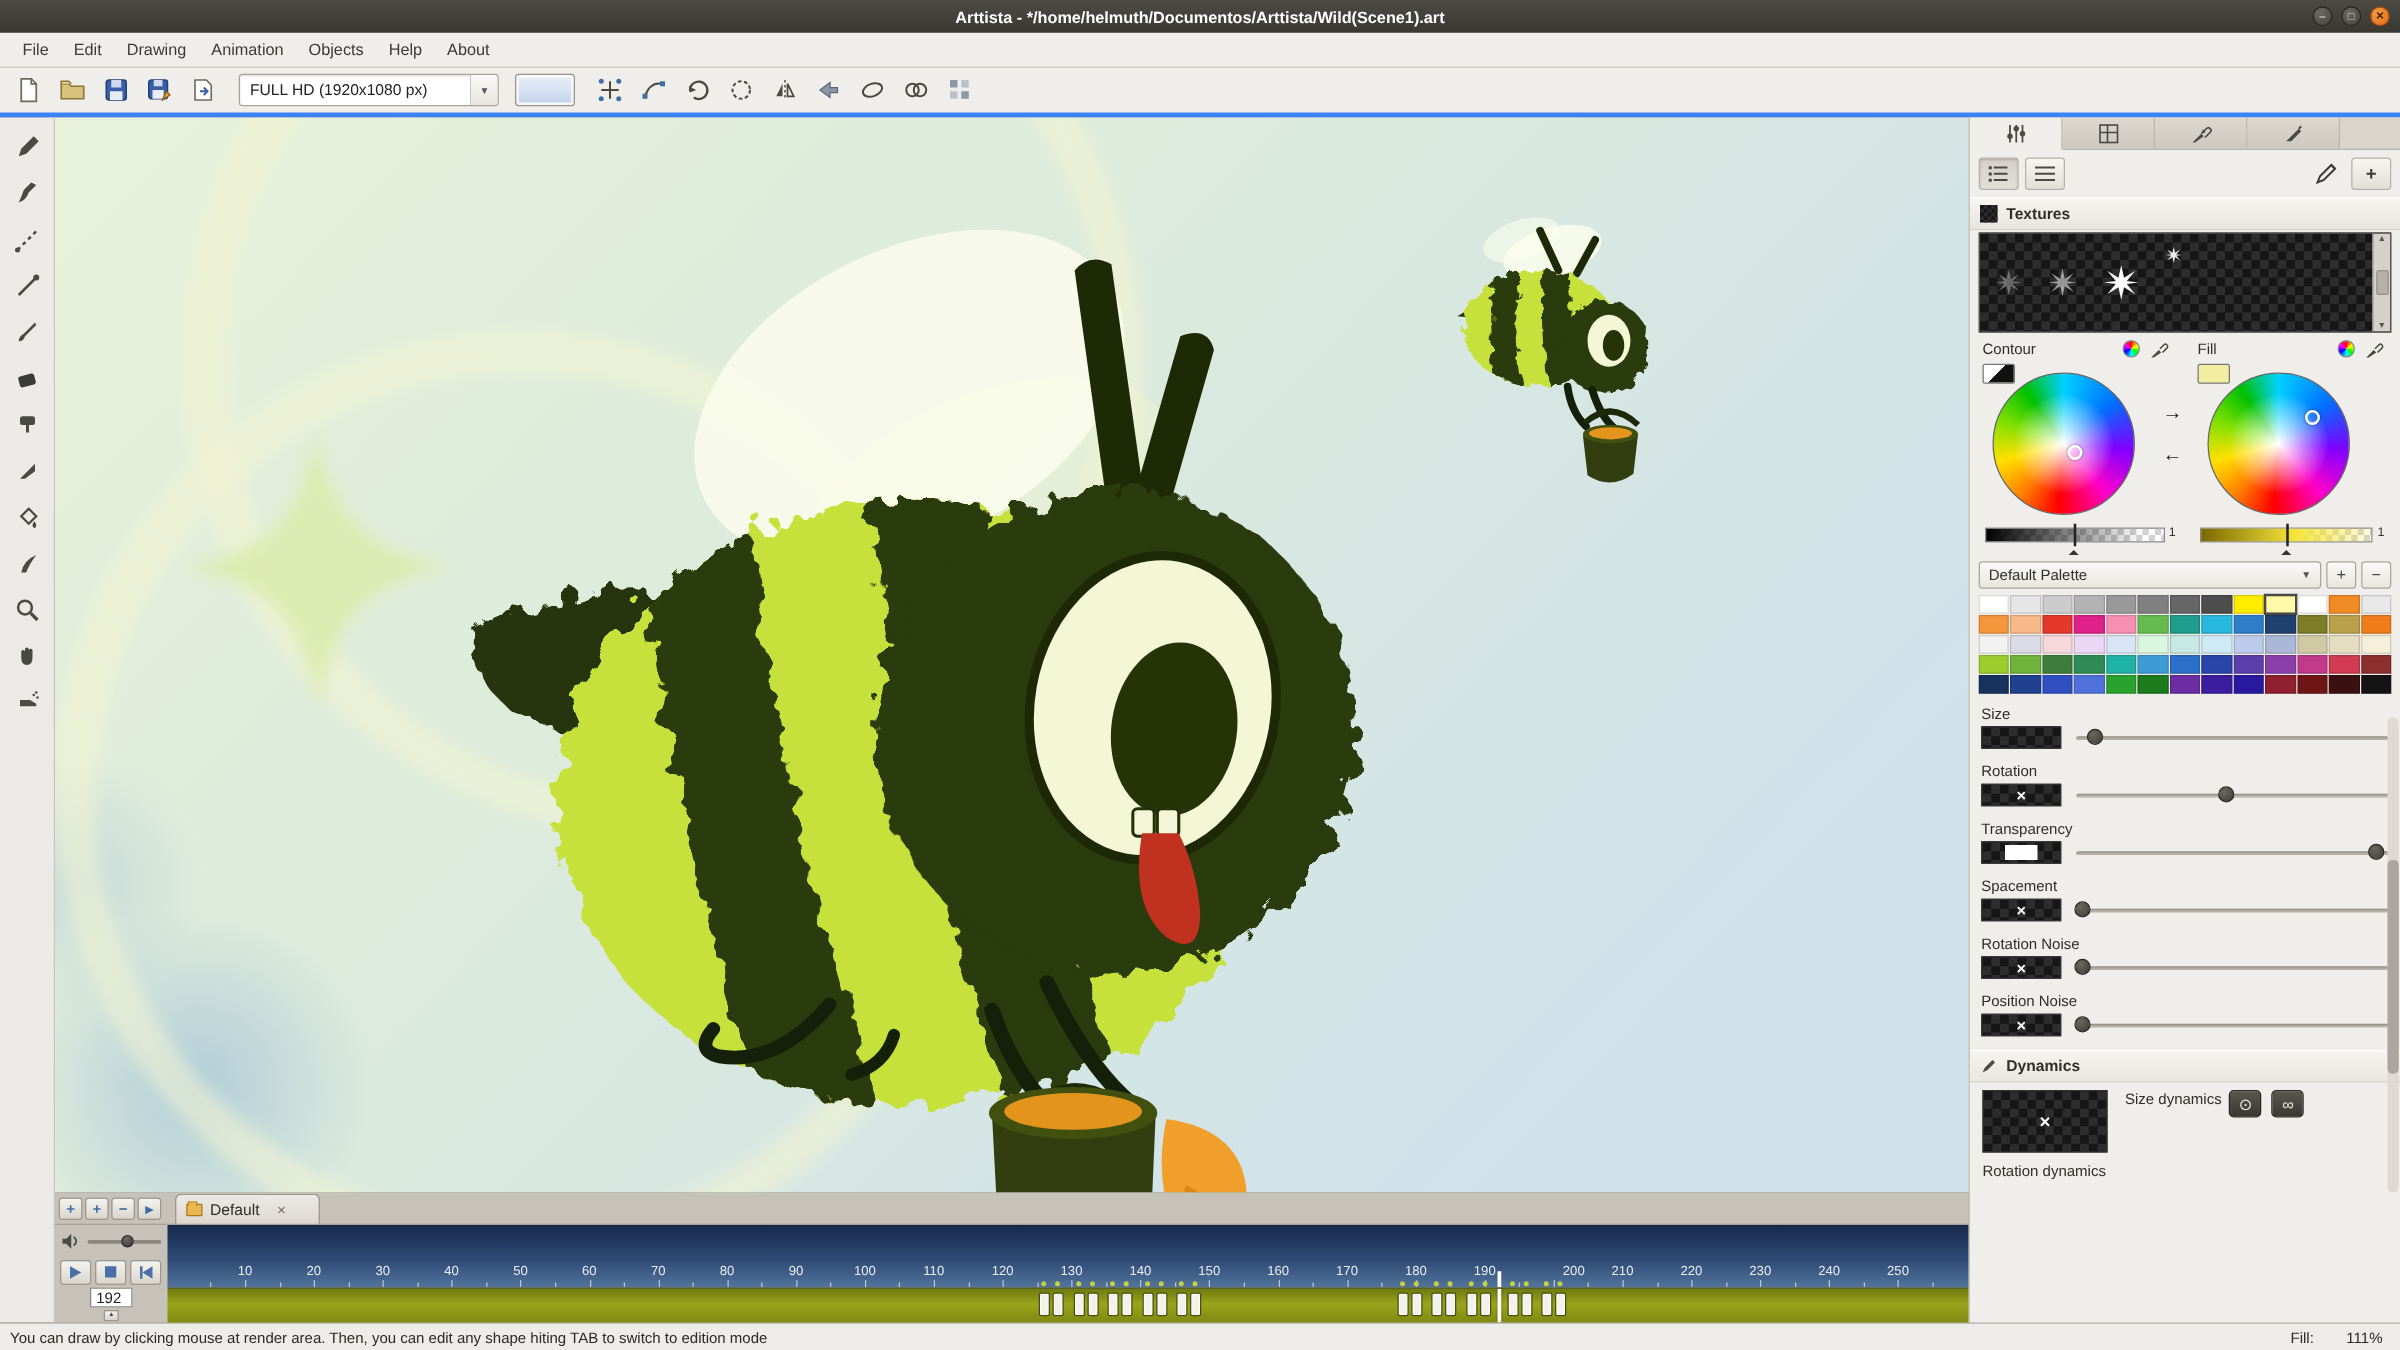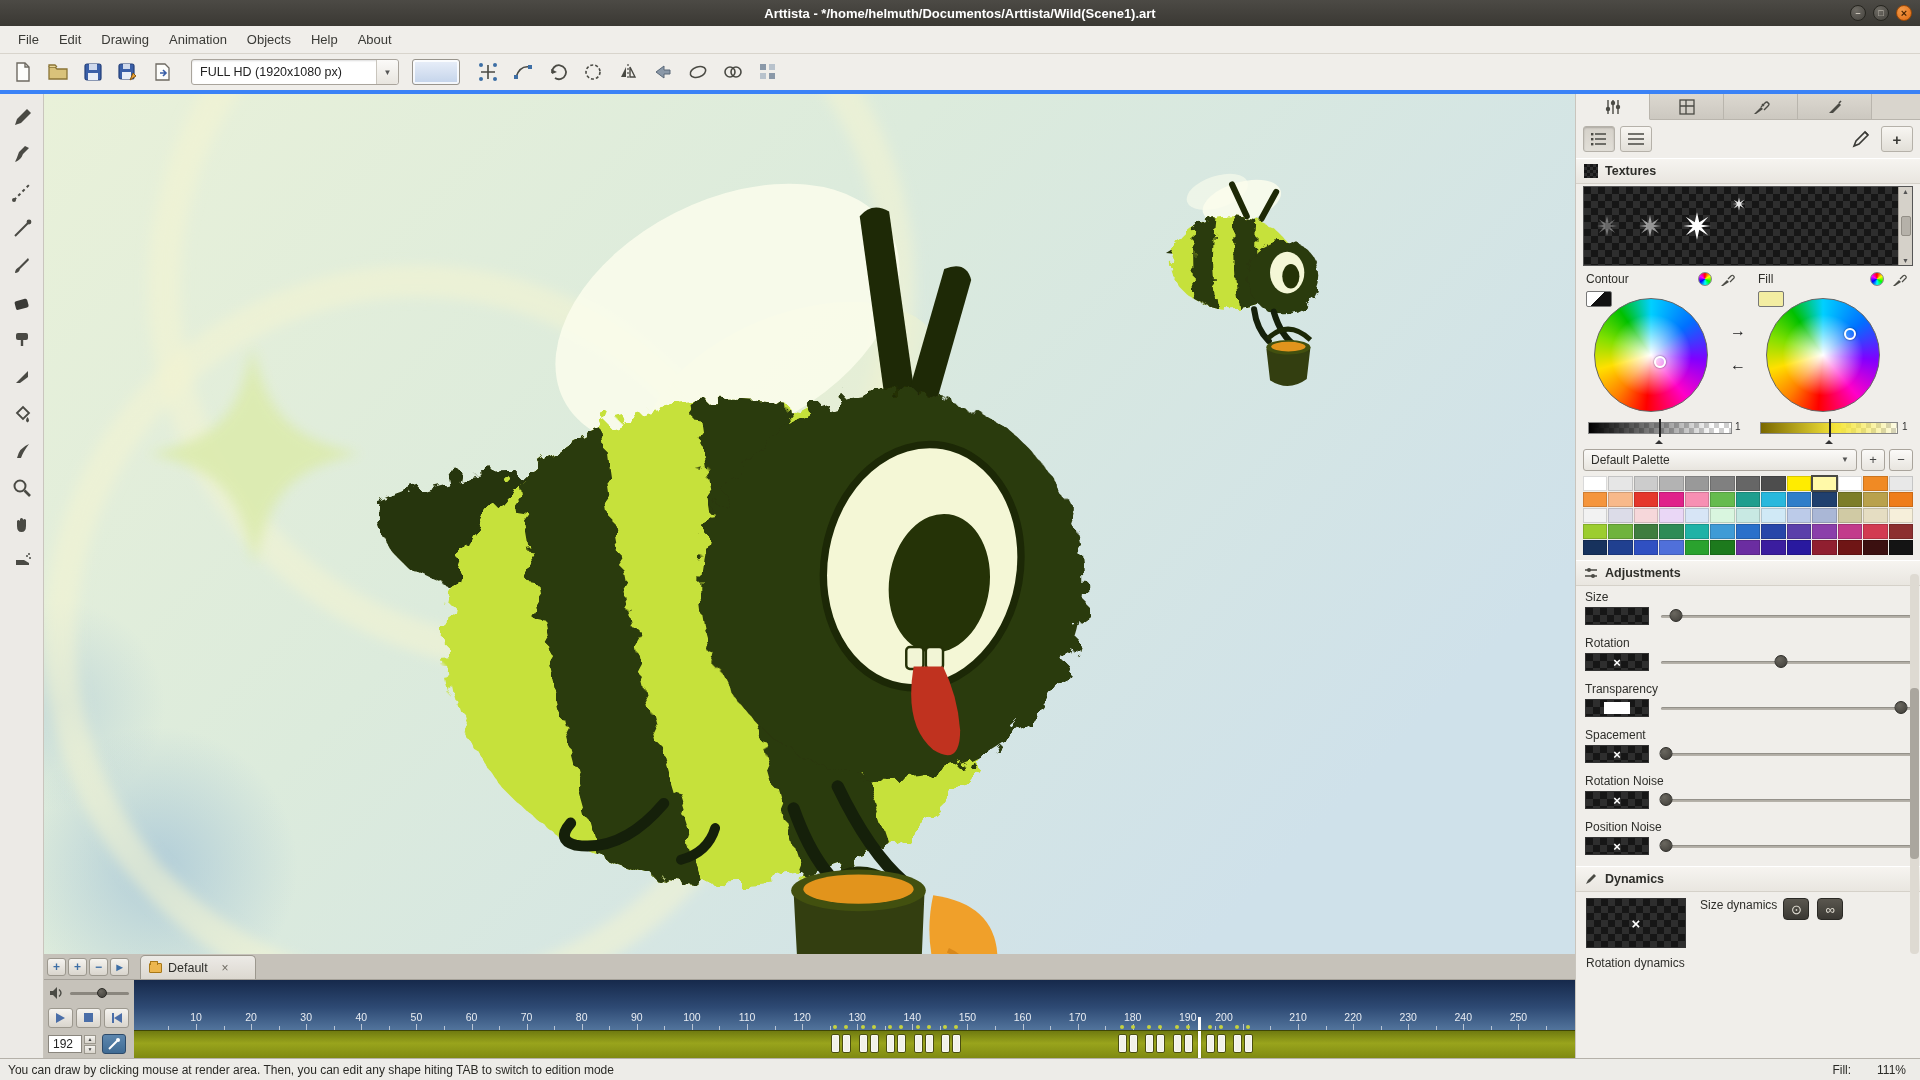--- a/index.html
+++ b/index.html
@@ -53,21 +53,21 @@
   .vol-handle { position: absolute; top: 1px; width: 10px; height: 10px; border-radius: 50%; background: radial-gradient(circle at 35% 30%,#6a675f,#3f3d38); border: 1px solid #2a2925; transform: translateX(-50%); }
 
   .tl-transport { grid-column: 1; grid-row: 3; display: flex; align-items: center; gap: 3px; padding: 0 4px; }
   .tr-btn { width: 25px; height: 20px; background: linear-gradient(#f5f3ef,#d9d5cd); border: 1px solid #9c988e; border-radius: 3px; display: flex; align-items: center; justify-content: center; }
   .icon-play { width: 0; height: 0; border-left: 9px solid #4a6ea8; border-top: 5px solid transparent; border-bottom: 5px solid transparent; }
   .icon-stop { width: 9px; height: 9px; background: #4a6ea8; }
   .icon-skip { display: flex; align-items: center; }
   .icon-skip .bar { width: 2px; height: 10px; background: #4a6ea8; }
   .icon-skip .tri { width: 0; height: 0; border-right: 8px solid #4a6ea8; border-top: 5px solid transparent; border-bottom: 5px solid transparent; }
 
-  .tl-spin { grid-column: 1; grid-row: 4; display: flex; align-items: center; gap: 2px; padding: 0 4px; }
+  .tl-spin { grid-column: 1; grid-row: 4; display: flex; align-items: center; gap: 2px; padding: 0 4px; flex-direction: column; }
   .frame-box { width: 34px; height: 18px; background: #fff; border: 1px solid #8a867e; font-size: 12px; color: #222; display: flex; align-items: center; padding-left: 4px; }
   .spin-arrows { display: flex; flex-direction: column; gap: 1px; }
   .spin-btn { width: 12px; height: 9px; background: linear-gradient(#f5f3ef,#d9d5cd); border: 1px solid #9c988e; font-size: 5px; color: #444; display: flex; align-items: center; justify-content: center; line-height: 1; }
   .scrub-btn { width: 24px; height: 20px; margin-left: 4px; background: linear-gradient(#5d87ae,#3f6b94); border: 1px solid #2c4a6a; border-radius: 3px; display: flex; align-items: center; justify-content: center; }
 
   .tl-ruler { grid-column: 2; grid-row: 2 / 4; position: relative; background: linear-gradient(#16294b,#2e4a74 55%,#52749c); overflow: hidden; }
   .rnum { position: absolute; bottom: 7px; transform: translateX(-50%); font-size: 10.5px; color: #e8ecf2; }
   .tick { position: absolute; bottom: 0; width: 1px; height: 4px; background: #b8c4d4; }
   .tick.major { height: 6px; }
   .fdot { position: absolute; bottom: 1px; width: 4px; height: 4px; border-radius: 50%; background: #c6d23e; transform: translateX(-50%); }
@@ -543,21 +543,21 @@
             <div class="rnum" style="left: 557.9px;">100</div>
             <div class="rnum" style="left: 613px;">110</div>
             <div class="rnum" style="left: 668.1px;">120</div>
             <div class="rnum" style="left: 723.2px;">130</div>
             <div class="rnum" style="left: 778.3px;">140</div>
             <div class="rnum" style="left: 833.4px;">150</div>
             <div class="rnum" style="left: 888.5px;">160</div>
             <div class="rnum" style="left: 943.6px;">170</div>
             <div class="rnum" style="left: 998.7px;">180</div>
             <div class="rnum" style="left: 1053.8px;">190</div>
-            <div class="rnum" style="left: 1090px; text-align: right;">200</div>
+            <div class="rnum" style="left: 1125px; text-align: right;">200</div>
             <div class="rnum" style="left: 1164px;">210</div>
             <div class="rnum" style="left: 1219.1px;">220</div>
             <div class="rnum" style="left: 1274.2px;">230</div>
             <div class="rnum" style="left: 1329.3px;">240</div>
             <div class="rnum" style="left: 1384.4px;">250</div>
             <div class="fdot" style="left: 701.16px;"></div>
             <div class="fdot" style="left: 712.18px;"></div>
             <div class="fdot" style="left: 728.71px;"></div>
             <div class="fdot" style="left: 739.73px;"></div>
             <div class="fdot" style="left: 756.26px;"></div>
@@ -828,28 +828,20 @@
           <div class="cell" style="background: rgb(29, 122, 29);"></div>
           <div class="cell" style="background: rgb(107, 45, 161);"></div>
           <div class="cell" style="background: rgb(59, 29, 159);"></div>
           <div class="cell" style="background: rgb(41, 25, 159);"></div>
           <div class="cell" style="background: rgb(144, 31, 48);"></div>
           <div class="cell" style="background: rgb(111, 21, 21);"></div>
           <div class="cell" style="background: rgb(59, 16, 16);"></div>
           <div class="cell" style="background: rgb(20, 20, 20);"></div>
         </div>
 
-      <div class="section-h">
-        <svg class="h-icon" viewBox="0 0 14 14">
-            <path d="M1 4 h12 M1 10 h12" stroke="#4a4a44" stroke-width="1.4"></path>
-            <circle cx="5" cy="4" r="2" fill="#4a4a44"></circle>
-            <circle cx="9" cy="10" r="2" fill="#4a4a44"></circle>
-          </svg>
-        <span>Adjustments</span>
-      </div>
 
       <div class="adjustments">
           <div class="adj">
             <div class="adj-label">Size</div>
             <div class="adj-row">
               <div class="adj-preview checker-dark"></div>
               <div class="adj-slider">
                 <div class="groove"></div>
                 <div class="handle" style="left: 6%;"></div>
               </div>

